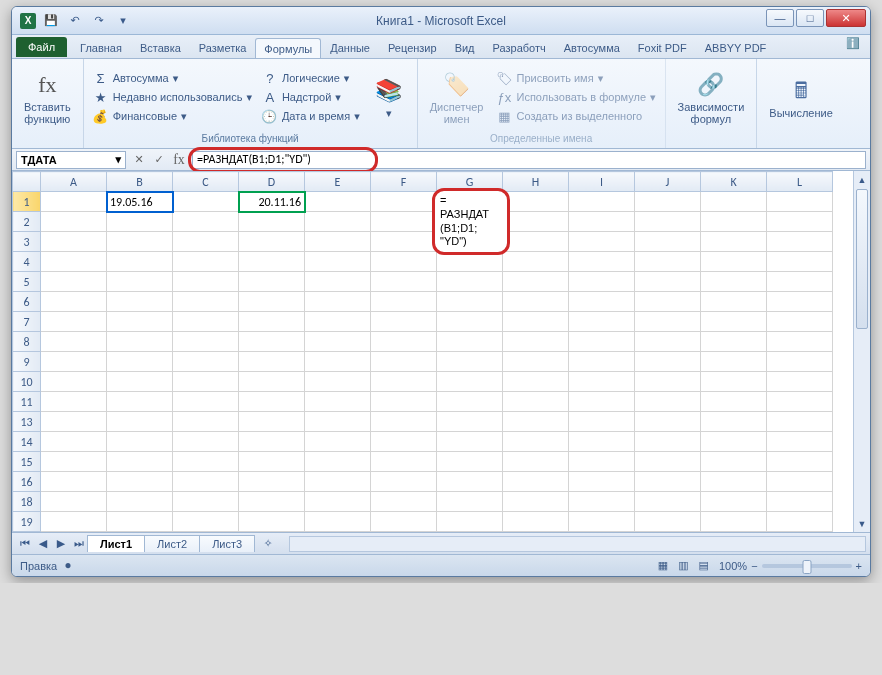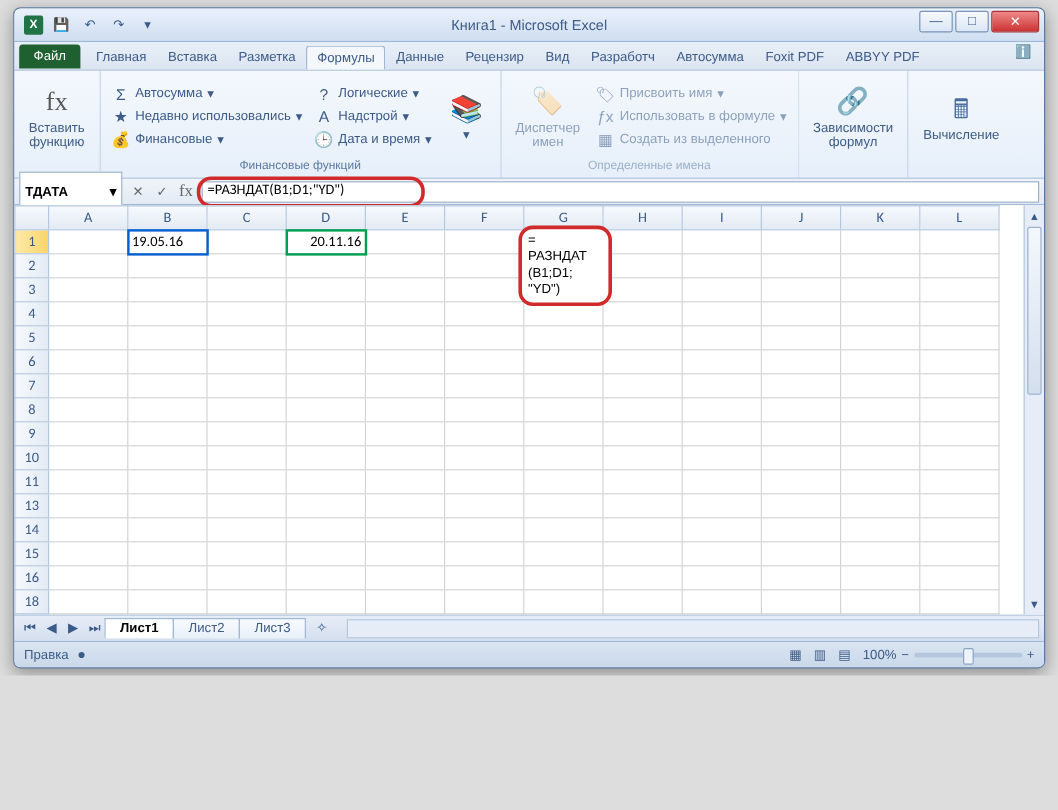--- a/index.html
+++ b/index.html
@@ -24,21 +24,21 @@
 .glabel{text-align:center;color:#5a7aa0;font-size:10px;padding-bottom:2px}
 .gbody{display:flex;gap:4px;flex:1}
 .bigbtn{display:flex;flex-direction:column;align-items:center;justify-content:center;padding:2px 6px;cursor:pointer;color:#3d5b87;text-align:center;line-height:1.1}
 .bigic{width:32px;height:32px;display:flex;align-items:center;justify-content:center;font-size:22px;color:#4a6da0}
 .fx-ic{font-family:"Times New Roman",serif;font-size:22px;color:#555}
 .col{display:flex;flex-direction:column;gap:1px;justify-content:center}
 .smbtn{display:flex;align-items:center;gap:4px;padding:1px 3px;cursor:pointer;color:#3d5b87;white-space:nowrap;font-size:11px}
 .smic{width:16px;height:16px;display:flex;align-items:center;justify-content:center;font-size:13px}
 .disabled{opacity:.55}
 .namebar{height:22px;background:linear-gradient(#f0f4fa,#e2eaf4);border-bottom:1px solid #a1b8d4;display:flex;align-items:center;padding:0 4px;gap:4px}
-.namebox{width:86px;height:18px;background:#fff;border:1px solid #9bb1cd;padding:16px 4px;display:flex;align-items:center;justify-content:space-between;font-weight:bold}
+.namebox{width:110px;height:18px;background:#fff;border:1px solid #9bb1cd;padding:0 4px;display:flex;align-items:center;justify-content:space-between;font-weight:bold}
 .fxbtns{display:flex;gap:2px}
 .fxb{width:18px;height:18px;display:flex;align-items:center;justify-content:center;cursor:pointer;color:#666}
 .fbar{flex:1;display:flex;align-items:center;position:relative}
 .finput{flex:1;height:18px;background:#fff;border:1px solid #9bb1cd;padding:0 4px;font-family:Calibri,sans-serif;font-size:12px;color:#000}
 .hl-f{position:absolute;left:-4px;top:-4px;height:26px;border:3px solid #d02a2a;border-radius:12px;pointer-events:none}
 .sheet{position:relative;background:#fff}
 .grid{border-collapse:collapse;table-layout:fixed}
 .grid td,.grid th{border:1px solid #d4d4d4;height:20px;padding:0 3px;font-family:Calibri,sans-serif;font-size:12px;color:#000;background:#fff;overflow:hidden}
 .grid th{background:linear-gradient(#f6f9fd,#e2eaf4);color:#3d5b87;font-weight:normal;text-align:center;border-color:#b5c7de}
 .grid .corner{width:28px}
@@ -124,21 +124,21 @@
         <div class="col">
           <div class="smbtn"><span class="smic">?</span><span>Логические</span> ▾</div>
           <div class="smbtn"><span class="smic">A</span><span>Надстрой</span> ▾</div>
           <div class="smbtn"><span class="smic">🕒</span><span>Дата и время</span> ▾</div>
         </div>
         <div class="bigbtn">
             <span class="bigic">📚</span>
             <span>▾</span>
           </div>
       </div>
-      <div class="glabel">Финансовые функций</div>
+      <div class="glabel">Библиотека функций</div>
     </div>
 
     <div class="group disabled">
       <div class="gbody">
         <div class="bigbtn">
           <span class="bigic">🏷️</span>
           <span style="white-space:pre-line">Диспетчер
 имен</span>
         </div>
         <div class="col">
@@ -441,20 +441,35 @@
             <td></td>
             <td></td>
             <td></td>
             <td></td>
             <td></td>
             <td></td>
             <td></td>
             <td></td>
             <td></td>
           </tr>
+          <tr>
+            <th class="rowh">19</th>
+            <td></td>
+            <td></td>
+            <td></td>
+            <td></td>
+            <td></td>
+            <td></td>
+            <td></td>
+            <td></td>
+            <td></td>
+            <td></td>
+            <td></td>
+            <td></td>
+          </tr>
         </tbody>
       </table>
     <div class="cell-edit" id="ceo" style="left: 420px; top: 17px; width: 78px;">
         <div>=</div>
         <div>РАЗНДАТ</div>
         <div>(B1;D1;</div>
         <div>"YD")</div>
       </div>
     <div class="vscroll">
       <div class="varr" style="top:0">▲</div>

